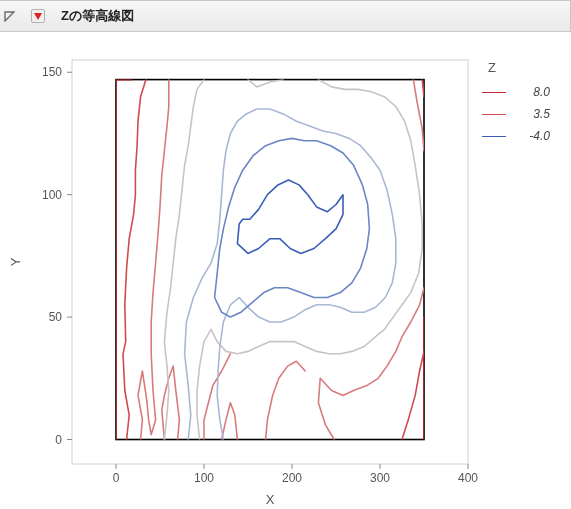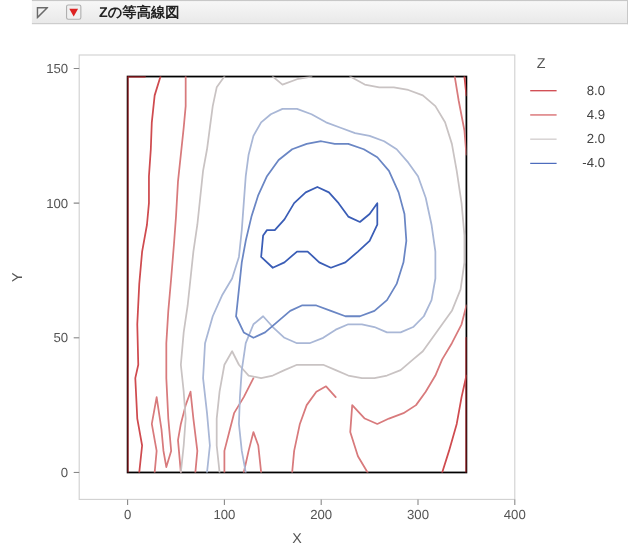--- a/index.html
+++ b/index.html
@@ -16,24 +16,23 @@
     width: 571px;
     box-sizing: border-box;
   }
   .title-bar {
     display: flex;
     align-items: center;
     gap: 16px;
     background: linear-gradient(to bottom, #f7f7f7 0%, #e9e9e9 100%);
     border: 1px solid #c8c8c8;
     border-left: none;
-    height: 22px;
+    height: 32px;
     padding: 0 6px 0 4px;
     box-sizing: border-box;
-    margin-left: 29px;
   }
   .tri-outline {
     width: 11px;
     height: 11px;
     display: flex;
     align-items: center;
     justify-content: center;
   }
   .tri-outline svg { display: block; }
   .tri-red {
@@ -88,20 +87,21 @@
     width: 24px;
     height: 0;
     border-top: 1.8px solid;
     margin-right: 10px;
   }
   .legend-label {
     font-size: 12px;
     color: #444;
     width: 34px;
     text-align: right;
+    font-style: italic;
   }
   .axis-text { fill: #555; font-size: 12px; }
   .axis-title { fill: #555; font-size: 13px; }
 </style>
 </head>
 <body>
 
 <div class="panel">
 
   <div class="title-bar">
@@ -173,25 +173,21 @@
     </div>
     <div class="legend">
       <div class="legend-title">Z</div>
       <div class="legend-items">
           <div class="legend-row">
             <div class="legend-line" style="border-top-color: rgb(200, 38, 45);"></div>
             <div class="legend-label">8.0</div>
           </div>
           <div class="legend-row">
             <div class="legend-line" style="border-top-color: rgb(207, 75, 79);"></div>
-            <div class="legend-label">4.9</div>
-          </div>
-          <div class="legend-row">
-            <div class="legend-line" style="border-top-color: rgb(201, 195, 195);"></div>
-            <div class="legend-label">2.0</div>
+            <div class="legend-label">3.5</div>
           </div>
           <div class="legend-row">
             <div class="legend-line" style="border-top-color: rgb(58, 93, 182);"></div>
             <div class="legend-label">-4.0</div>
           </div>
         </div>
     </div>
   </div>
 
 </div>

